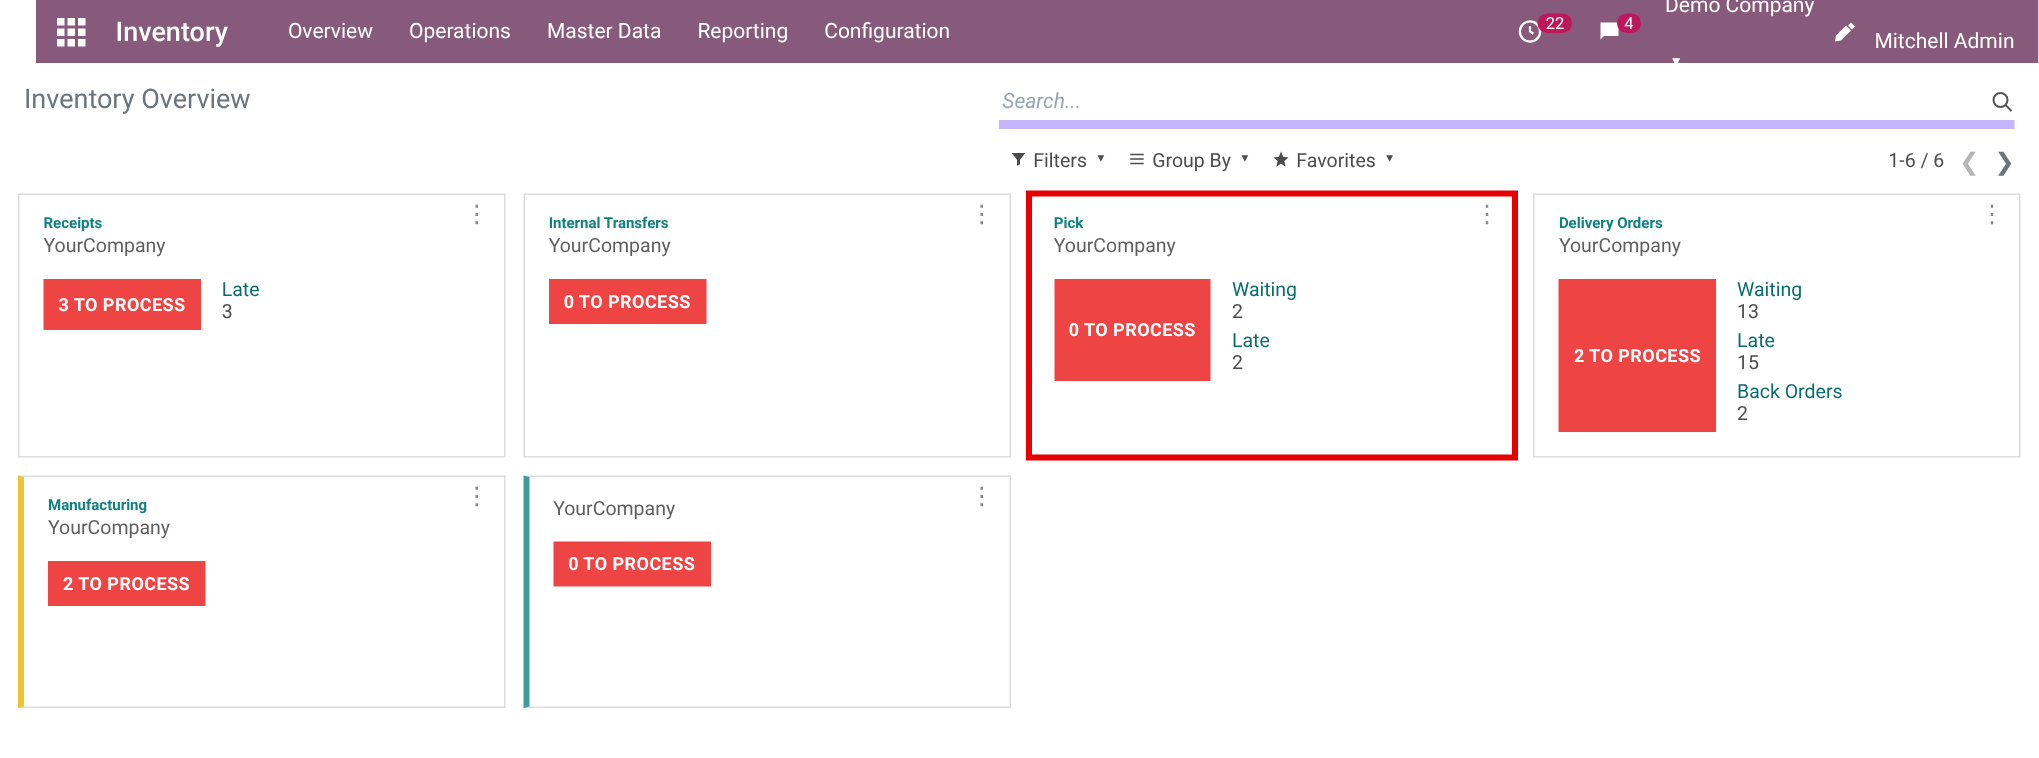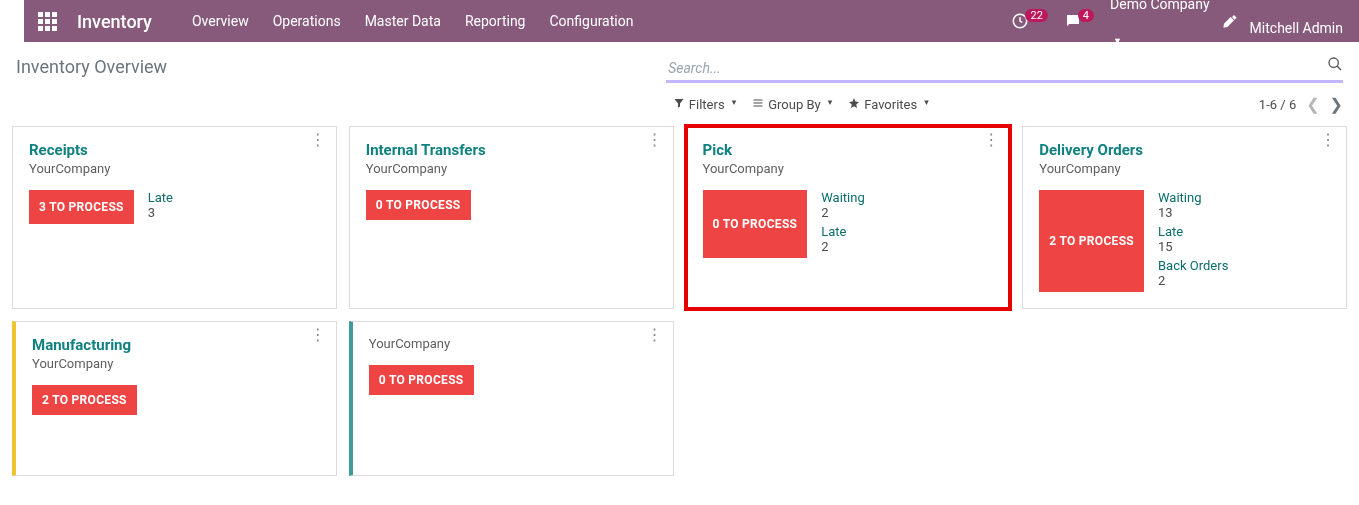--- a/index.html
+++ b/index.html
@@ -18,41 +18,41 @@
   .badge-num { background:#be185d; color:#fff; border-radius:9px; padding:0 5px; font-size:11px; position:relative; top:-6px; left:-4px;}
   .user-chip { display:flex; align-items:flex-start; gap:24px;flex-direction:column;}
   .avatar { width:24px; height:24px; border-radius:50%; background: radial-gradient(circle at 40% 35%, #f0c9a6 0%, #e0a878 40%, #6d4c41 100%); border:1px solid rgba(255,255,255,.3);}
   .tool-icon { cursor:pointer; }
   .caret { font-size: 9px; margin-left: 3px; }
 
   
   .titlebar { display:flex; align-items:flex-start; padding: 14px 16px 8px 16px; }
   .page-title { color:#6c757d; font-size: 18px; font-weight: 400; flex: 0 0 49%; }
   .search-area { flex: 1; }
-  .search-input-wrap { display:flex; border-bottom:3px solid #c4b5fd; }
+  .search-input-wrap { display:flex; align-items:center; border-bottom:6px solid #c4b5fd; }
   .search-input { flex:1; border:none; outline:none; font-size:14px; padding:4px 2px; color:#495057; }
   .search-input::placeholder { color:#9aa4ae; font-style: italic; }
   .mag-icon { color:#6c757d; font-size:16px; cursor:pointer; }
 
   
   .tool-row { display:flex; align-items:center; padding: 4px 16px 12px 16px; font-size:13px; color:#4c4c4c; }
   .tool-left-gap { flex:0 0 49.5%; }
   .filters { display:flex; gap:16px; align-items:center;}
   .filters .fgroup { display:flex; align-items:flex-start; gap:4px; cursor:pointer; color:#4c4c4c;}
   .pager { margin-left:auto; display:flex; align-items:center; gap:10px; color:#4c4c4c;text-align:right;}
   .pager .chev { color:#b5b5b5; font-size:16px; cursor:pointer;}
   .pager .chev.active { color:#6c757d; }
 
   
   .kanban { display:grid; grid-template-columns: repeat(4, 1fr); gap: 12px; padding: 0 12px; }
   .card { border:1px solid #dcdcdc; background:#fff; position:relative; min-height:155px; padding:14px 16px 16px 16px; }
   .card.highlight { outline: 4px solid #E60000; outline-offset:-2px; }
   .card.stripe-yellow { border-left: 4px solid #F0C330; }
   .card.stripe-teal { border-left: 4px solid #3E9B99; }
-  .card h3 { color:#108181; font-size:15px; font-weight:700; margin-bottom:2px; cursor:pointer;}
+  .card h3 { color:#108181; font-size:10px; font-weight:700; margin-bottom:2px; cursor:pointer;}
   .card .sub { color:#5f5f5f; font-size:13px; margin-bottom:14px;}
   .card .dots { position:absolute; top:10px; right:10px; color:#888; cursor:pointer; font-size:16px; line-height: 6px;}
   .card-body { display:flex; gap:14px; }
   .btn { background:#ef4444; color:#fff; border:none; font-weight:700; font-size:12px; padding:8px 10px; cursor:pointer; letter-spacing:.3px;}
   .stats { flex:1; font-size:13px; color:#4c4c4c; }
   .stat-row { display:flex; justify-content:flex-start; margin-bottom:4px;flex-direction:column;}
   .stat-row .label { color:#0b6e6c; cursor:pointer;}
   .stat-row .val { color:#4c4c4c; }
 
   .icon-sm { display:inline-block; }

